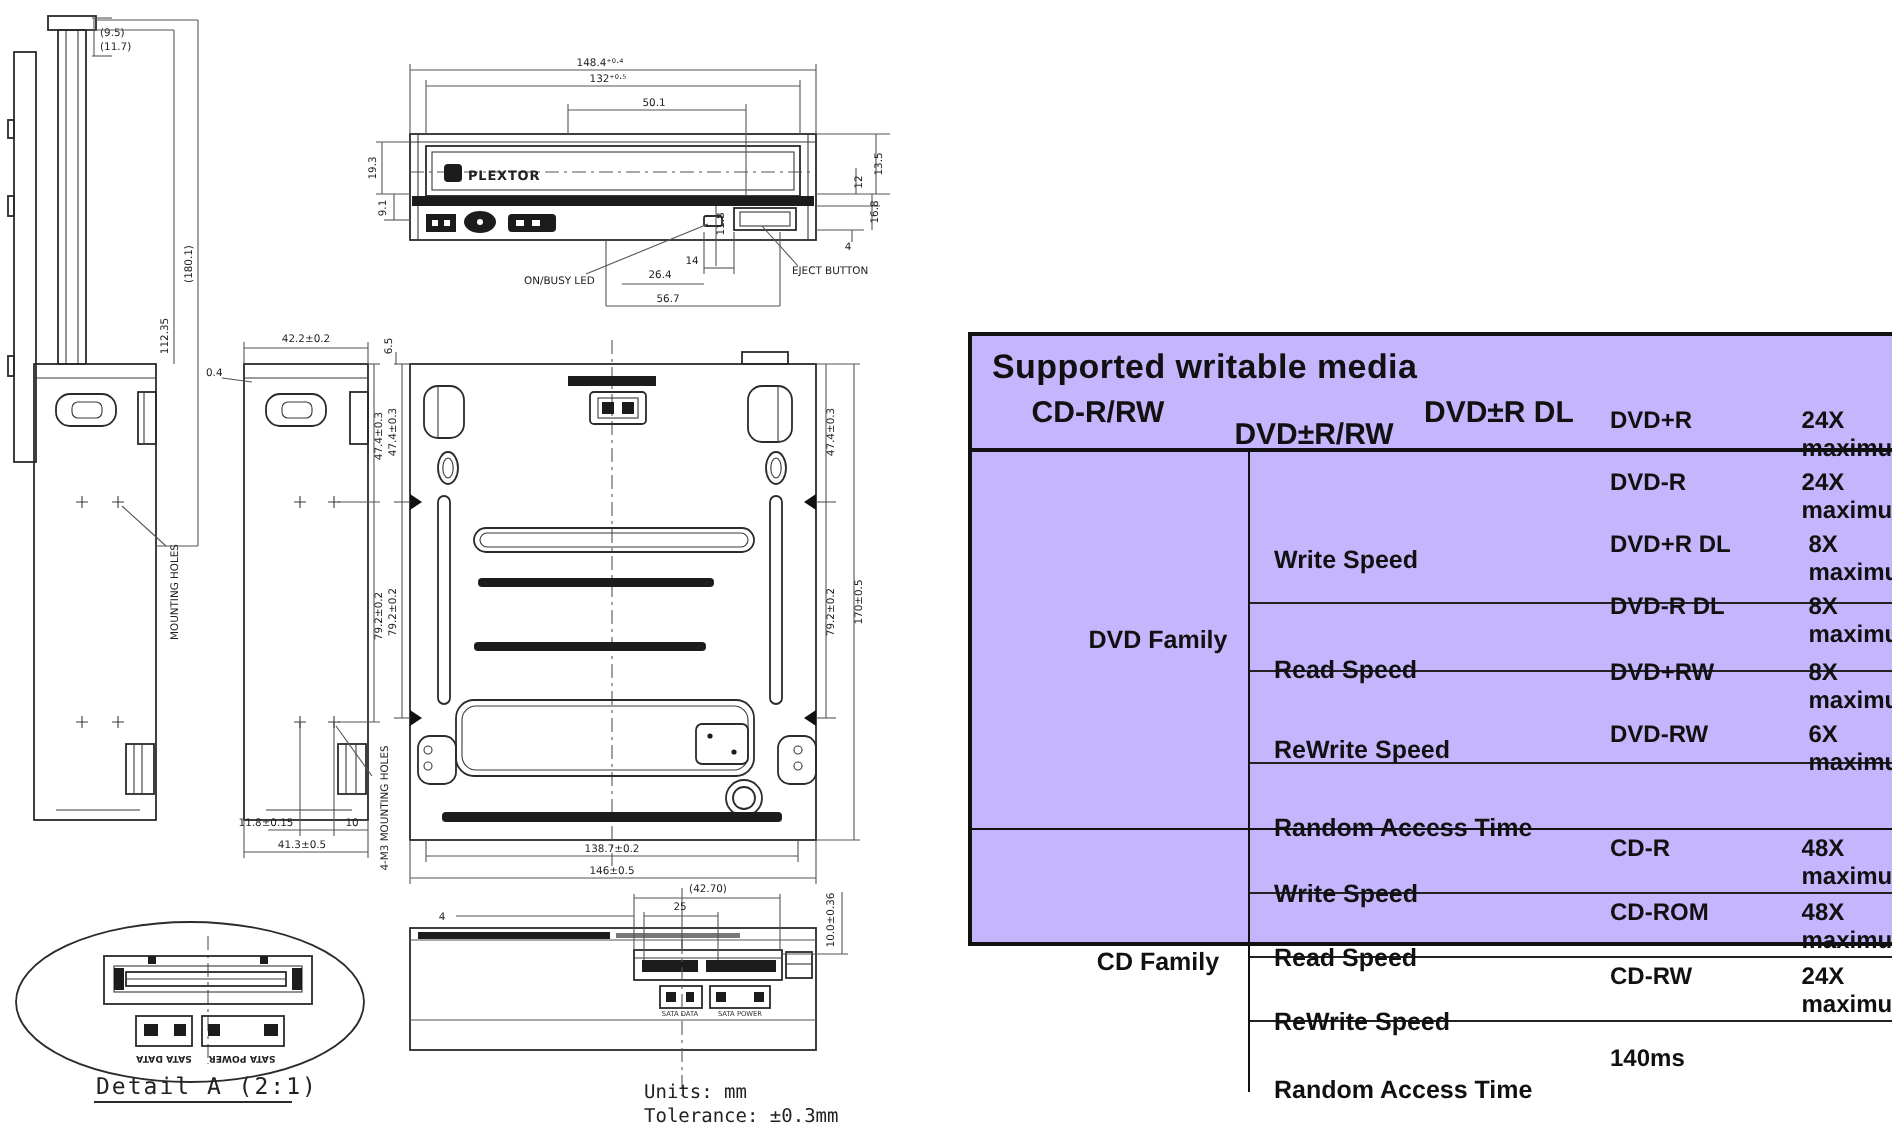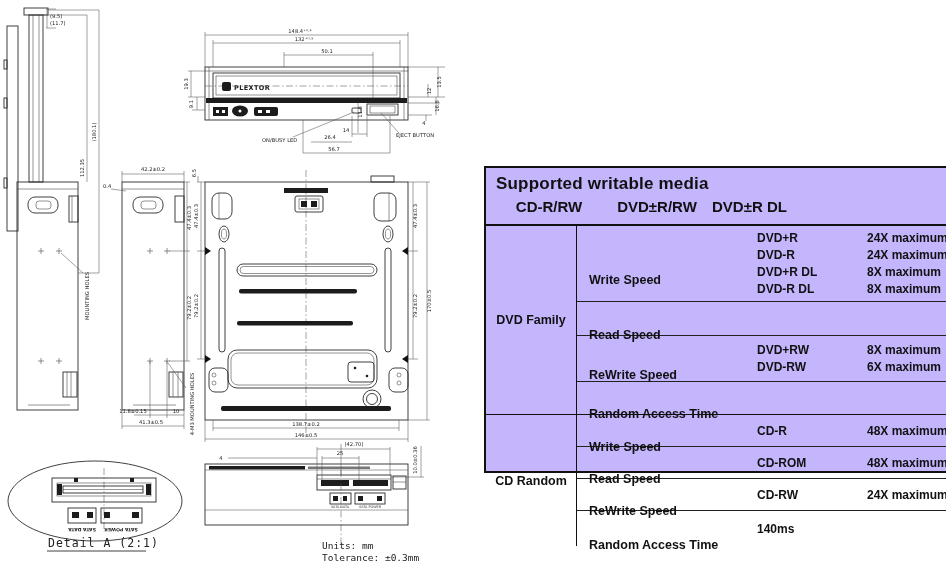--- a/index.html
+++ b/index.html
@@ -20,25 +20,25 @@
   #drawing .logo{font-size:6.5px;font-weight:bold;letter-spacing:.4px;}
   #drawing .cap{font-size:11.5px;font-family:"DejaVu Sans Mono",monospace;letter-spacing:1px;}
   #drawing .note{font-size:9.5px;font-family:"DejaVu Sans Mono",monospace;}
   
   .spec-table{position:absolute;left:484px;top:166px;width:479px;height:307px;
               border:2px solid #111;box-sizing:border-box;background:#c4b5fd;}
   .spec-header{height:58px;border-bottom:2px solid #111;box-sizing:border-box;padding:6px 0 0 10px;}
   .spec-title{font-size:17px;font-weight:bold;letter-spacing:.2px;}
   .spec-subtitle{display:flex;font-size:15px;font-weight:bold;margin-top:4px;text-align:center;}
   .spec-subtitle .mt1{width:106px;}
-  .spec-subtitle .mt2{width:110px;}
+  .spec-subtitle .mt2{width:110px;margin-top:11px;}
   .family-block{display:flex;border-bottom:1.5px solid #111;}
   .family-block.last{border-bottom:none;}
   .family-cell{width:90px;min-width:90px;border-right:1.5px solid #111;display:flex;
-               align-items:center;justify-content:center;font-weight:bold;font-size:12.5px;text-align:center;}
+               align-items:center;justify-content:center;font-weight:bold;font-size:12.5px;text-align:center;padding-left:48px;}
   .family-rows{flex:1;display:flex;flex-direction:column;}
   .spec-row{display:flex;align-items:center;border-bottom:1px solid #222;box-sizing:border-box;padding-left:12px;}
   .spec-row.last{border-bottom:none;}
   .attr{width:168px;min-width:168px;font-weight:bold;font-size:12.5px;margin-top:32px;}
   .entries{display:flex;flex-direction:column;gap:3px;flex:1;}
   .entry{display:flex;font-size:12px;font-weight:bold;}
   .entry .media{width:110px;}
 </style>
 </head>
 <body>
@@ -385,21 +385,21 @@
           </div>
         </div>
       </div>
       <div class="spec-row last" style="height:32px">
         <div class="attr">Random Access Time</div>
       </div>
     </div>
   </div>
 
   <div class="family-block last">
-    <div class="family-cell">CD Random</div>
+    <div class="family-cell">CD Family</div>
     <div class="family-rows">
       <div class="spec-row" style="height:32px">
         <div class="attr">Write Speed</div>
         <div class="entries">
           <div class="entry">
             <span class="media">CD-R</span>
             <span class="speed">48X maximum</span>
           </div>
         </div>
       </div>

